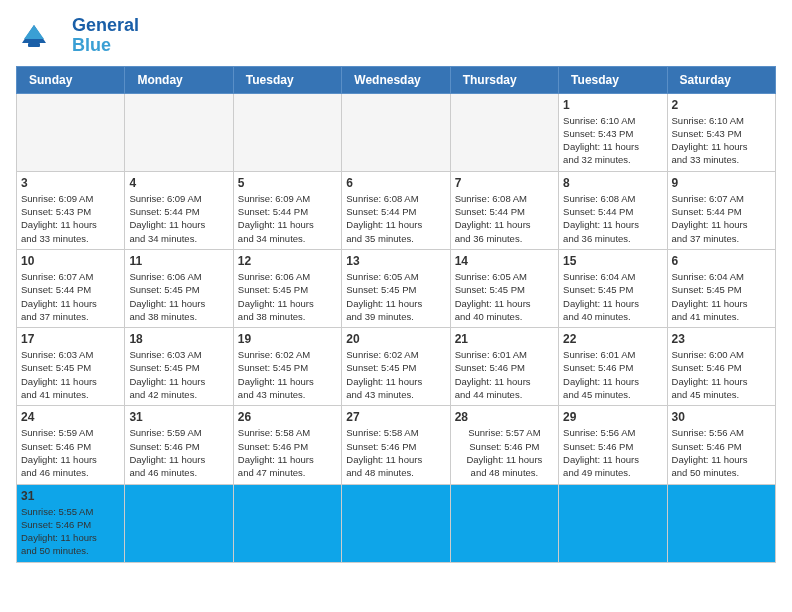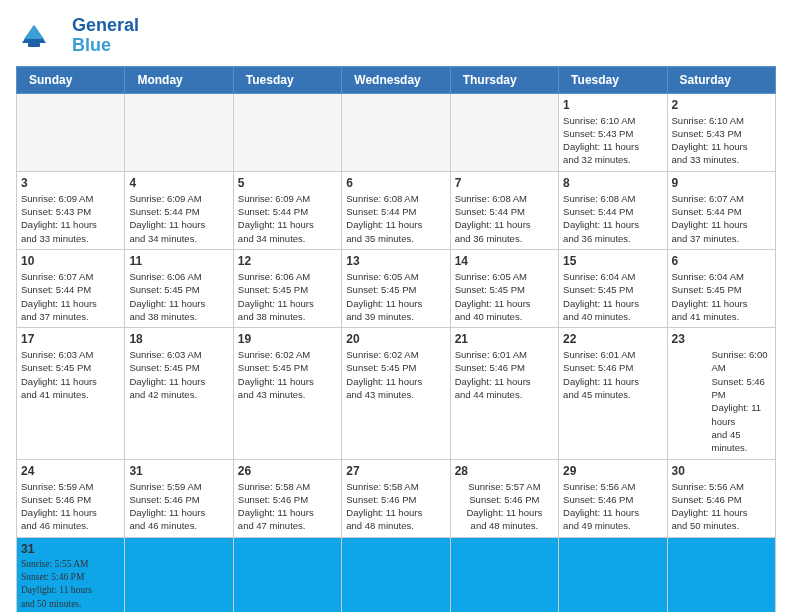--- a/index.html
+++ b/index.html
@@ -282,21 +282,21 @@
         </td>
         <td>
           <div class="day-number">22</div>
           <div class="day-info" style="white-space: pre-wrap;">Sunrise: 6:01 AM
 Sunset: 5:46 PM
 Daylight: 11 hours
 and 45 minutes.</div>
         </td>
         <td>
           <div class="day-number">23</div>
-          <div class="day-info" style="white-space: pre-wrap; margin-left: 40px;">Sunrise: 6:00 AM
+          <div class="day-info" style="white-space: pre-wrap;">Sunrise: 6:00 AM
 Sunset: 5:46 PM
 Daylight: 11 hours
 and 45 minutes.</div>
         </td>
       </tr>
       <tr>
         <td>
           <div class="day-number">24</div>
           <div class="day-info" style="white-space: pre-wrap;">Sunrise: 5:59 AM
 Sunset: 5:46 PM
@@ -342,21 +342,21 @@
           <div class="day-number">30</div>
           <div class="day-info" style="white-space: pre-wrap;">Sunrise: 5:56 AM
 Sunset: 5:46 PM
 Daylight: 11 hours
 and 50 minutes.</div>
         </td>
       </tr>
       <tr>
         <td>
           <div class="day-number">31</div>
-          <div class="day-info" style="white-space: pre-wrap; font-family: Liberation Serif, serif;">Sunrise: 5:55 AM
+          <div class="day-info" style="white-space: pre-wrap;">Sunrise: 5:55 AM
 Sunset: 5:46 PM
 Daylight: 11 hours
 and 50 minutes.</div>
         </td>
         <td class="empty-cell"></td>
         <td class="empty-cell"></td>
         <td class="empty-cell"></td>
         <td class="empty-cell"></td>
         <td class="empty-cell"></td>
         <td class="empty-cell"></td>

